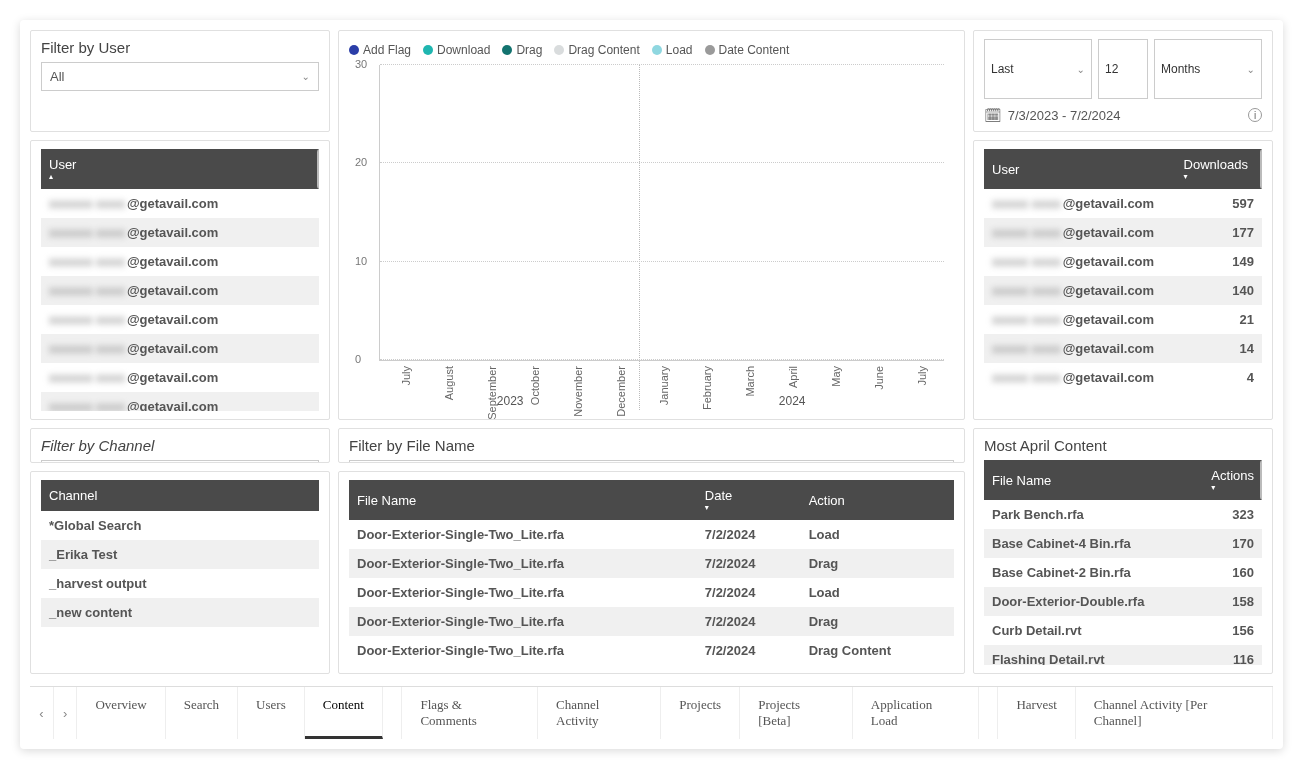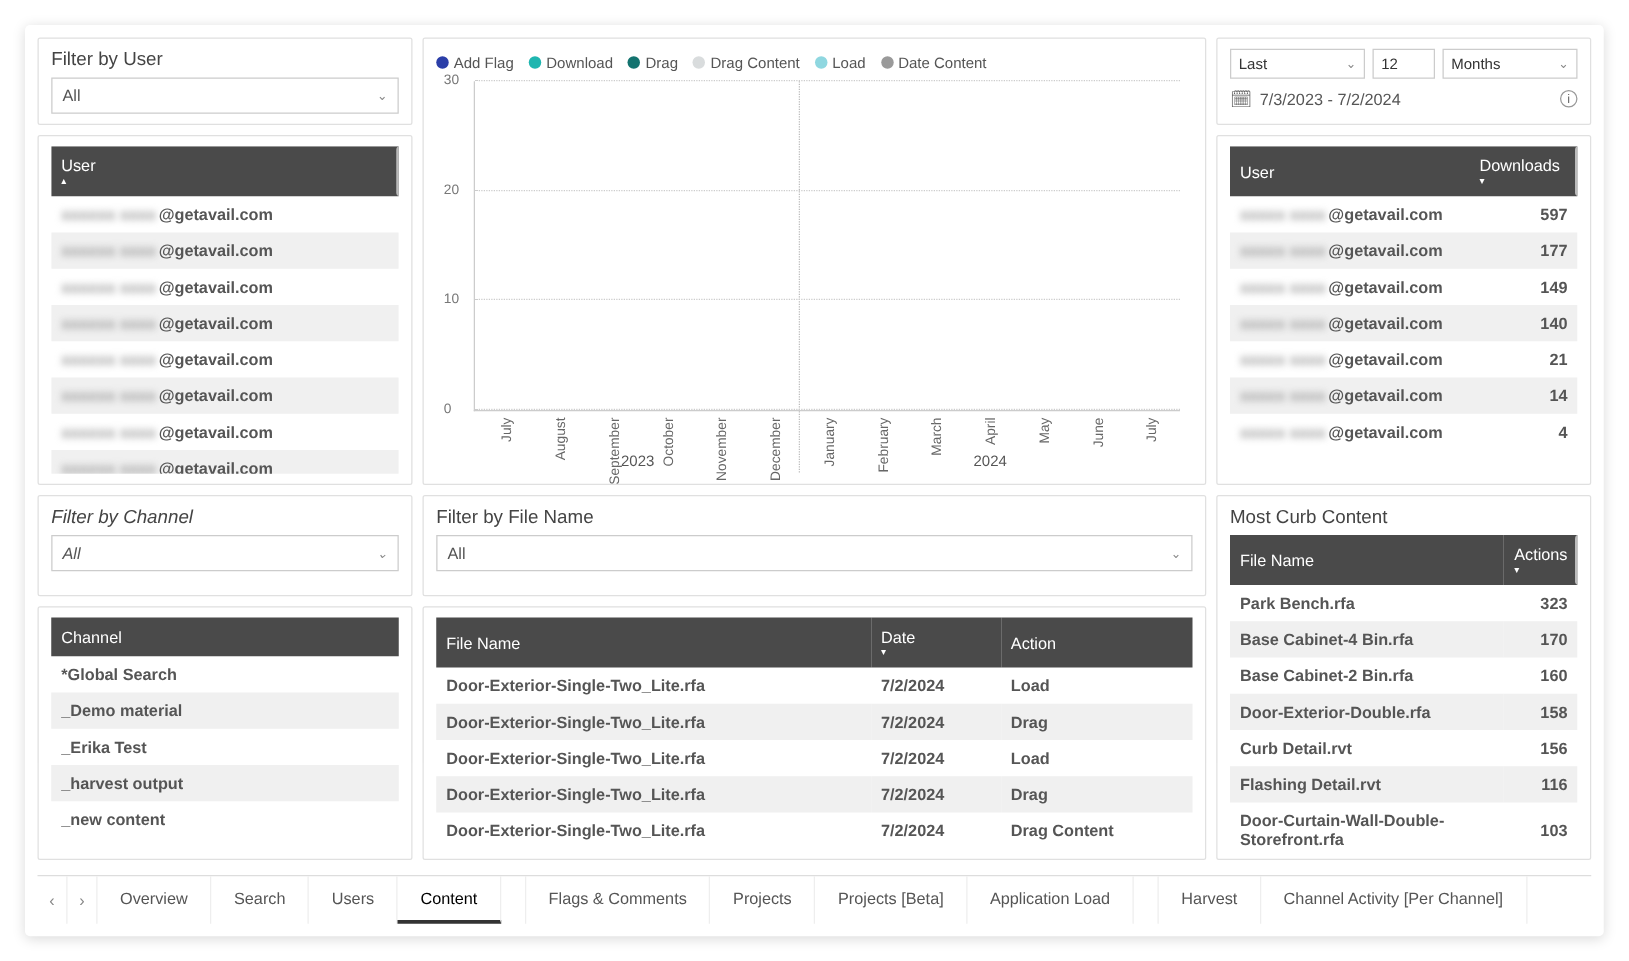--- a/index.html
+++ b/index.html
@@ -23,21 +23,21 @@
 #chart-panel { grid-column: 2; grid-row: 1 / 3; }
 #date-panel { grid-column: 3; grid-row: 1; }
 #top-dl { grid-column: 3; grid-row: 2; }
 #filter-channel { grid-column: 1; grid-row: 3; height: auto; font-style: italic; }
 #channel-list { grid-column: 1; grid-row: 4; }
 #filter-file { grid-column: 2; grid-row: 3; }
 #file-list { grid-column: 2; grid-row: 4; }
 #most-used { grid-column: 3; grid-row: 3 / 5; }
 
 .date-row { display: flex; gap: 6px; margin-bottom: 8px; }
-.date-box { border: 1px solid #ccc; padding: 4px 6px; font-size: 12px; display: flex; align-items: center; justify-content: space-between; flex: 1; }
+.date-box { border: 1px solid #ccc; padding: 22px 6px; font-size: 12px; display: flex; align-items: center; justify-content: space-between; flex: 1; }
 .date-box.small { flex: 0 0 50px; }
 .date-range { display: flex; align-items: center; gap: 6px; color: #555; font-size: 13px; }
 .cal-icon { font-size: 14px; }
 .info-icon { margin-left: auto; border: 1px solid #999; border-radius: 50%; width: 14px; height: 14px; display: inline-flex; align-items: center; justify-content: center; font-size: 10px; color: #666; }
 
 .legend { display: flex; gap: 12px; font-size: 12px; color: #555; margin: 4px 0 8px; flex-wrap: wrap; }
 .legend-item { display: flex; align-items: center; gap: 4px; }
 .dot { width: 10px; height: 10px; border-radius: 50%; }
 .chart-area { position: relative; flex: 1; border-left: 1px solid #ccc; border-bottom: 1px solid #ccc; margin: 0 10px 50px 30px; }
 .gridline { position: absolute; left: 0; right: 0; border-top: 1px dotted #ccc; font-size: 11px; color: #777; }
@@ -45,21 +45,21 @@
 .bars { position: absolute; inset: 0; display: flex; align-items: flex-end; justify-content: space-around; padding: 0 2px; }
 .bar-col { width: 30px; display: flex; flex-direction: column-reverse; position: relative; }
 .seg { width: 100%; }
 .bar-label { position: absolute; top: 100%; left: 50%; transform-origin: left top; transform: rotate(-90deg) translate(-100%, -4px); font-size: 11px; color: #666; white-space: nowrap; margin-top: 6px; }
 .year-labels { position: absolute; bottom: -48px; left: 0; right: 0; display: flex; }
 .year-labels span { font-size: 12px; color: #555; text-align: center; }
 .year-divider { position: absolute; top: 0; bottom: -50px; left: 46%; border-left: 1px dotted #bbb; }
 
 .tabs { grid-column: 1 / 4; display: flex; border-top: 1px solid #ddd; margin-top: 4px; align-items: stretch; }
 .tab-arrow { width: 24px; display: flex; align-items: center; justify-content: center; color: #888; cursor: pointer; border-right: 1px solid #eee; }
-.tab { padding: 10px 18px; font-size: 13px; color: #555; border-right: 1px solid #eee; cursor: pointer; }
+.tab { padding: 10px 18px; font-size: 13px; color: #555; border-right: 1px solid #eee; cursor: pointer; font-family: Liberation Serif, serif; }
 .tab.active { border-bottom: 3px solid #333; color: #000; }
 .tab-gap { width: 20px; border-right: 1px solid #eee; }
 .num-right { text-align: right; }
 </style>
 </head>
 <body>
 
 <div class="dashboard">
 
   <div class="panel" id="filter-user">
@@ -354,23 +354,20 @@
       <thead>
           <tr>
             <th>Channel</th>
           </tr>
         </thead>
       <tbody id="channel-rows">
           <tr>
             <td>*Global Search</td>
           </tr>
           <tr>
-            <td>_Demo material</td>
-          </tr>
-          <tr>
             <td>_Erika Test</td>
           </tr>
           <tr>
             <td>_harvest output</td>
           </tr>
           <tr>
             <td>_new content</td>
           </tr>
         </tbody>
     </table>
@@ -417,21 +414,21 @@
           <tr>
             <td>Door-Exterior-Single-Two_Lite.rfa</td>
             <td>7/2/2024</td>
             <td>Drag Content</td>
           </tr>
         </tbody>
     </table>
   </div>
 
   <div class="panel" id="most-used">
-    <div class="panel-title">Most Curb Content</div>
+    <div class="panel-title">Most April Content</div>
     <div class="scroll-wrap">
       <table class="tbl">
         <thead>
             <tr>
           <th>File Name</th>
           <th class="num-right"><span>Actions</span><span class="sort">▾</span></th>
         </tr>
           </thead>
         <tbody id="mostused-rows">
             <tr>
@@ -471,20 +468,21 @@
   <div class="tabs">
     <div class="tab-arrow">‹</div>
     <div class="tab-arrow">›</div>
     <div id="tabs-container" style="display:flex;">
         <div class="tab">Overview</div>
         <div class="tab">Search</div>
         <div class="tab">Users</div>
         <div class="tab active">Content</div>
         <div class="tab-gap"></div>
         <div class="tab">Flags &amp; Comments</div>
+        <div class="tab">Channel Activity</div>
         <div class="tab">Projects</div>
         <div class="tab">Projects [Beta]</div>
         <div class="tab">Application Load</div>
         <div class="tab-gap"></div>
         <div class="tab">Harvest</div>
         <div class="tab">Channel Activity [Per Channel]</div>
       </div>
   </div>
 
 </div>

